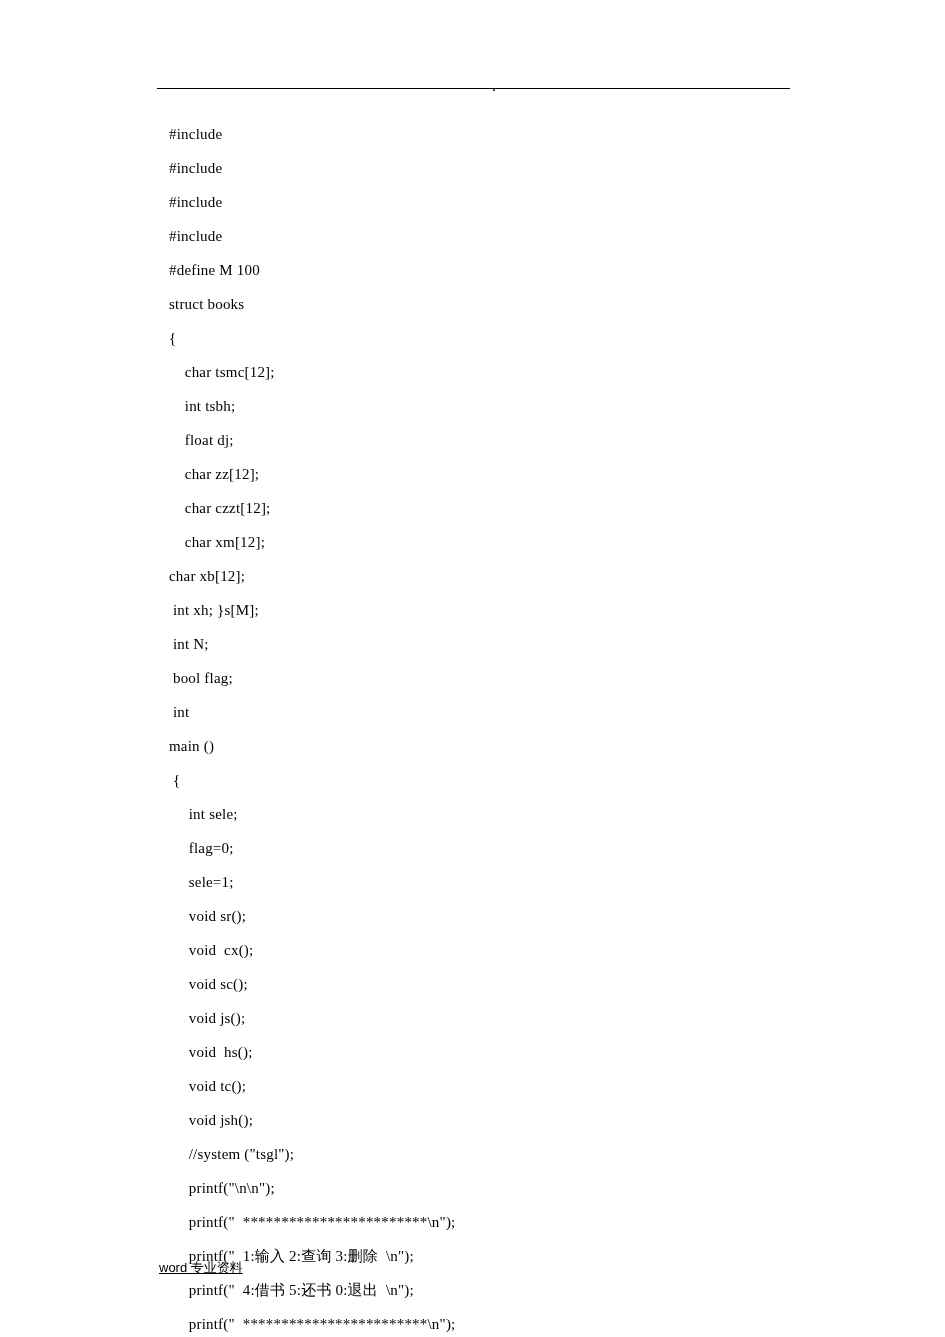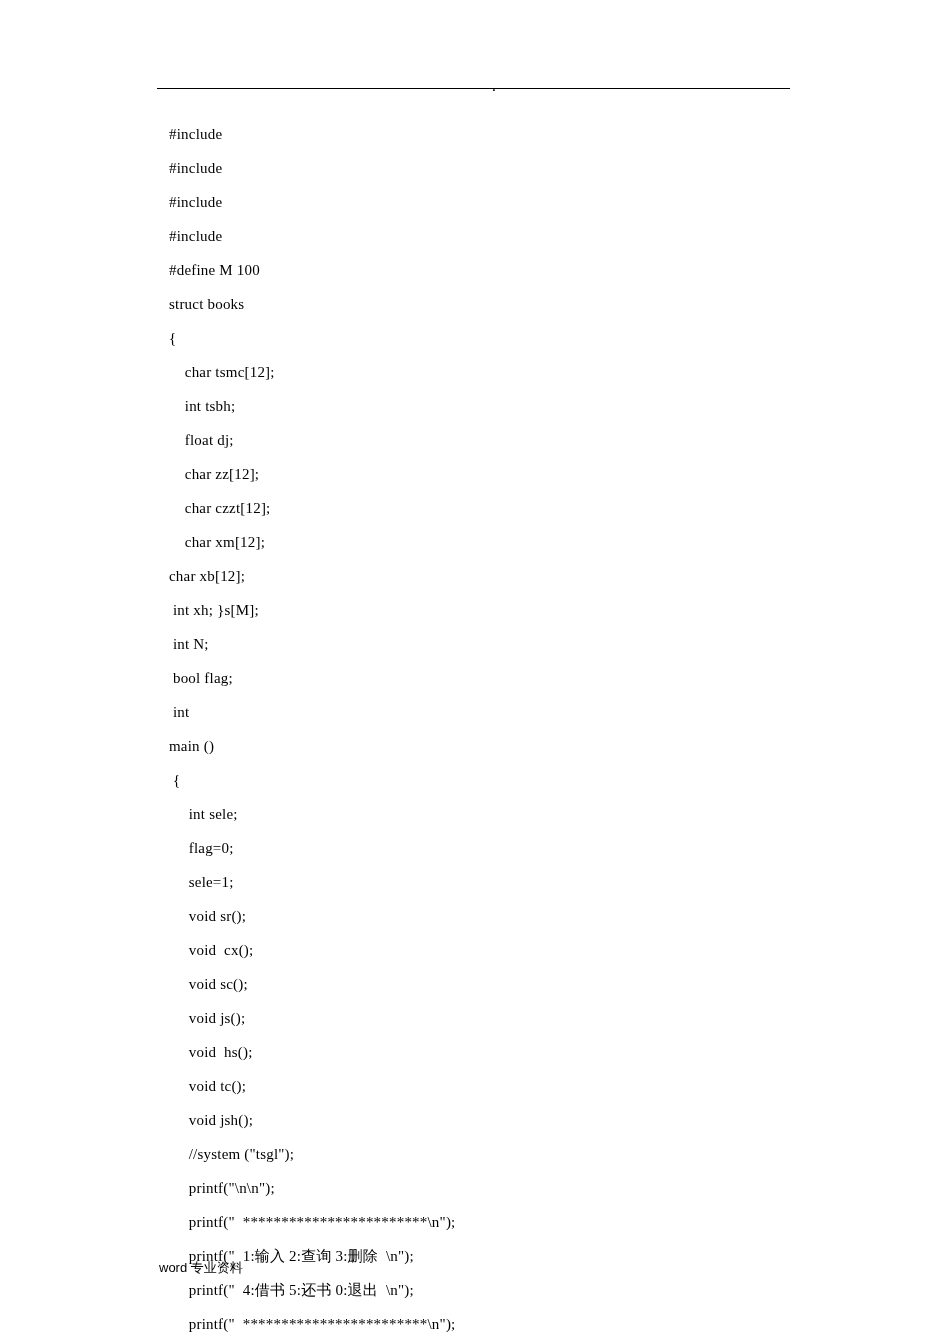--- a/index.html
+++ b/index.html
@@ -44,20 +44,21 @@
       letter-spacing: 0.2px;
       padding-top: 30px;
       padding-left: 12px;
     }
     .footer {
       position: absolute;
       bottom: 60px;
       left: 2px;
       font-size: 13px;
       font-family: "SimSun", "宋体", sans-serif;
+      text-decoration: underline;
     }
   </style>
 </head>
 <body>
 
 <div class="dot">.</div>
 <div class="top-rule"></div>
 
 <div class="page-container">
   <div class="code-block" id="code-lines">#include

